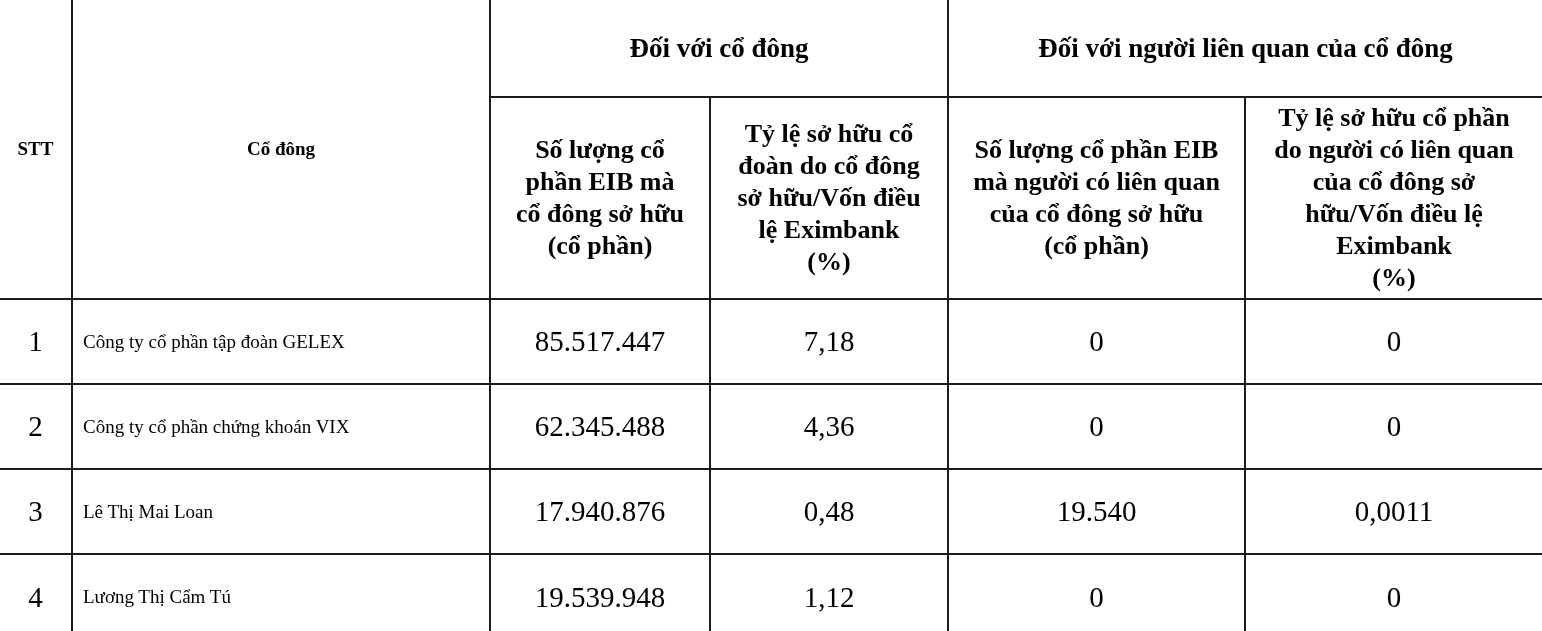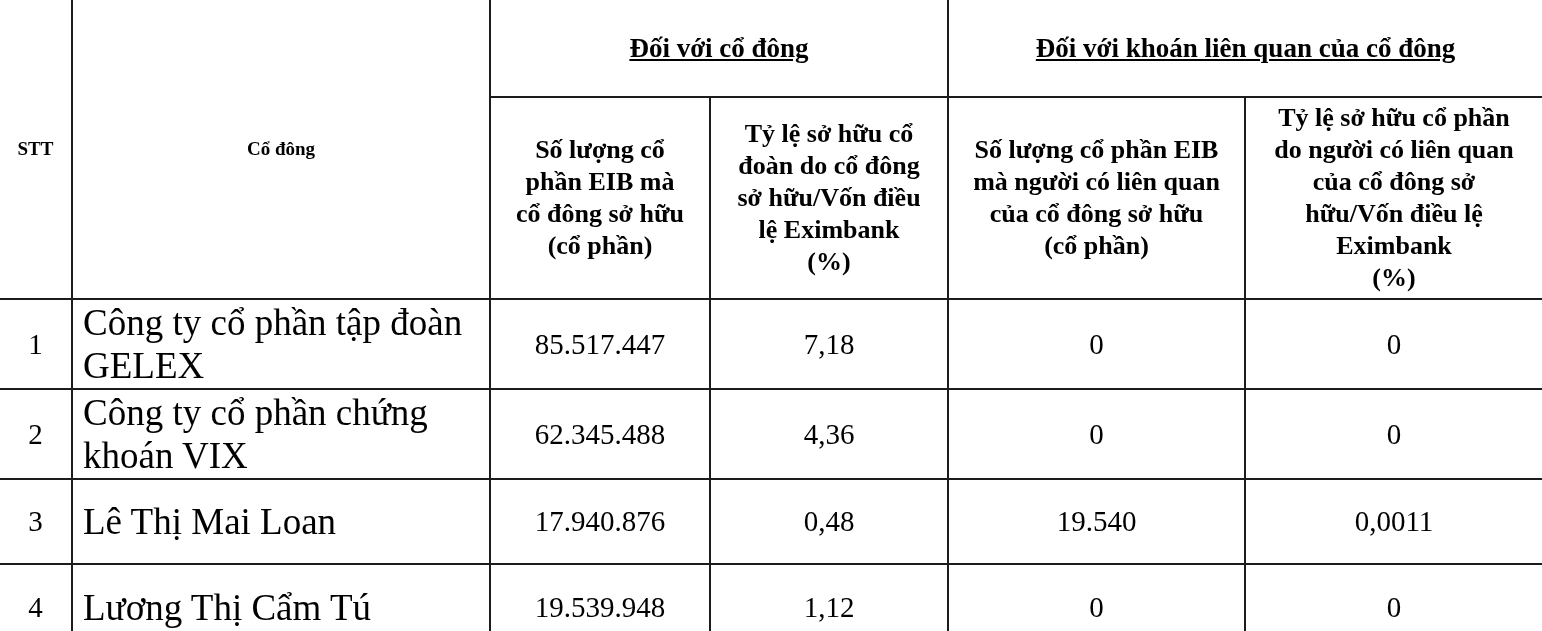--- a/index.html
+++ b/index.html
@@ -36,41 +36,40 @@
   col.c-rel-pct    { width: 297px; }
 
   tr.group-row  { height: 97px;  }
   tr.sub-row    { height: 192px; }
   tr.data-row   { height: 85px;  }
 
   th.group-header {
     font-size: 27px;
     font-weight: bold;
     text-align: center;
-    text-decoration: underline;
   }
   th.col-header {
     font-size: 19px;
     font-weight: bold;
     text-align: center;
   }
   th.sub-header {
     font-size: 26px;
     font-weight: bold;
     text-align: center;
     line-height: 32px;
     white-space: pre-line;
     padding: 4px 6px;
   }
   td.cell-stt {
     font-size: 29px;
     text-align: center;
   }
   td.cell-name {
-    font-size: 37px;
+    font-size: 19px;
     text-align: left;
     padding-left: 10px;
     padding-right: 22px;
   }
   td.cell-num {
     font-size: 29px;
     text-align: center;
   }
 </style>
 </head>
@@ -85,21 +84,21 @@
       <col class="c-pct">
       <col class="c-rel-shares">
       <col class="c-rel-pct">
     </colgroup>
 
     <tbody>
         <tr class="group-row">
       <th class="col-header" rowspan="2">STT</th>
       <th class="col-header" rowspan="2">Cổ đông</th>
       <th class="group-header" colspan="2">Đối với cổ đông</th>
-      <th class="group-header" colspan="2">Đối với khoán liên quan của cổ đông</th>
+      <th class="group-header" colspan="2">Đối với người liên quan của cổ đông</th>
     </tr>
 
     <tr class="sub-row">
       <th class="sub-header">Số lượng cổ
 phần EIB mà
 cổ đông sở hữu
 (cổ phần)</th>
       <th class="sub-header">Tỷ lệ sở hữu cổ
 đoàn do cổ đông
 sở hữu/Vốn điều

